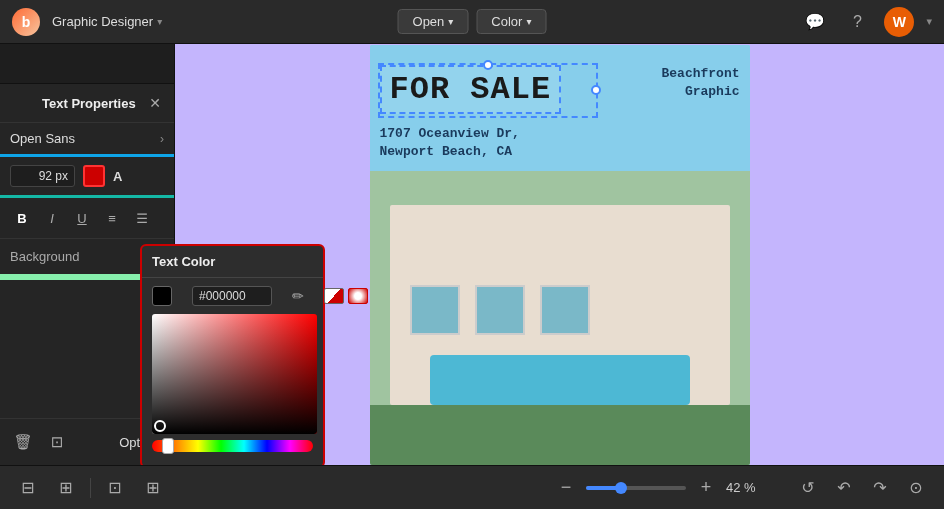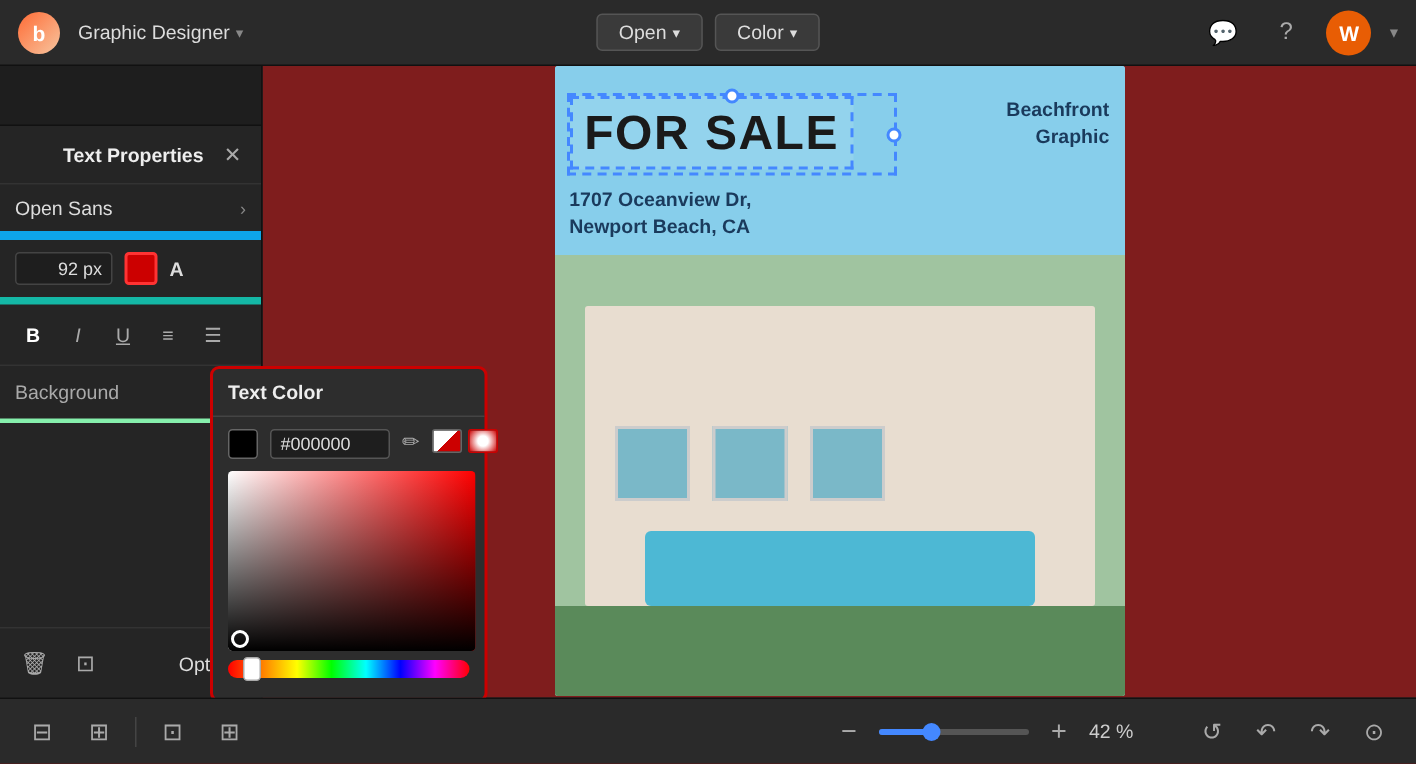--- a/index.html
+++ b/index.html
@@ -150,38 +150,38 @@
       color: #aaa;
       cursor: pointer;
       font-size: 14px;
     }
 
     .font-selector {
       display: flex;
       align-items: center;
       justify-content: space-between;
       padding: 8px 10px;
-      border-bottom: 6px solid #0ea5e9;
+      border-bottom: 3px solid #0ea5e9;
       cursor: pointer;
     }
     .font-name {
       font-size: 13px;
       color: #ddd;
     }
     .font-arrow {
       color: #888;
       font-size: 12px;
     }
 
     .font-size-row {
       display: flex;
       align-items: center;
       padding: 8px 10px;
       gap: 8px;
-      border-bottom: 5px solid #14b8a6;
+      border-bottom: 3px solid #14b8a6;
     }
     .font-size-input {
       width: 65px;
       background: #1e1e1e;
       border: 1px solid #444;
       border-radius: 3px;
       color: #ddd;
       font-size: 12px;
       padding: 3px 6px;
       text-align: right;
@@ -218,21 +218,21 @@
       color: #aaa;
       cursor: pointer;
       border-radius: 3px;
     }
     .fmt-btn.active { color: #fff; }
 
     .section-row {
       padding: 10px 10px;
       font-size: 13px;
       color: #aaa;
-      border-bottom: 3px solid #86efac;
+      border-bottom: 6px solid #86efac;
       cursor: pointer;
     }
 
     .bottom-actions {
       display: flex;
       align-items: center;
       padding: 10px;
       gap: 8px;
       border-top: 1px solid #333;
       margin-top: auto;
@@ -270,23 +270,23 @@
       display: flex;
       align-items: center;
       padding: 8px 10px;
       border-bottom: 1px solid #444;
       font-size: 13px;
       font-weight: 600;
       color: #eee;
     }
     .cp-hex-row {
       display: flex;
-      align-items: flex-start;
+      align-items: center;
       padding: 8px 10px;
-      gap: 8px;
+      gap: 20px;
     }
     .cp-black-swatch {
       width: 20px;
       height: 20px;
       background: #000;
       border: 1px solid #666;
       border-radius: 3px;
       flex-shrink: 0;
     }
     .cp-hex-input {
@@ -404,25 +404,27 @@
     .cp-intensity-val {
       font-size: 11px;
       color: #ccc;
       width: 32px;
       text-align: right;
     }
 
     
     .canvas-area {
       flex: 1;
-      background: #7f1d1d;
-      display: flex;
+      background: #c4b5fd;
+      display: flex;
+      align-items: center;
       justify-content: center;
       position: relative;
       overflow: hidden;
+      font-family: Liberation Mono, monospace;
     }
 
     .canvas-wrapper {
       position: relative;
       width: 380px;
       height: 420px;
     }
 
     .design-canvas {
       width: 380px;

